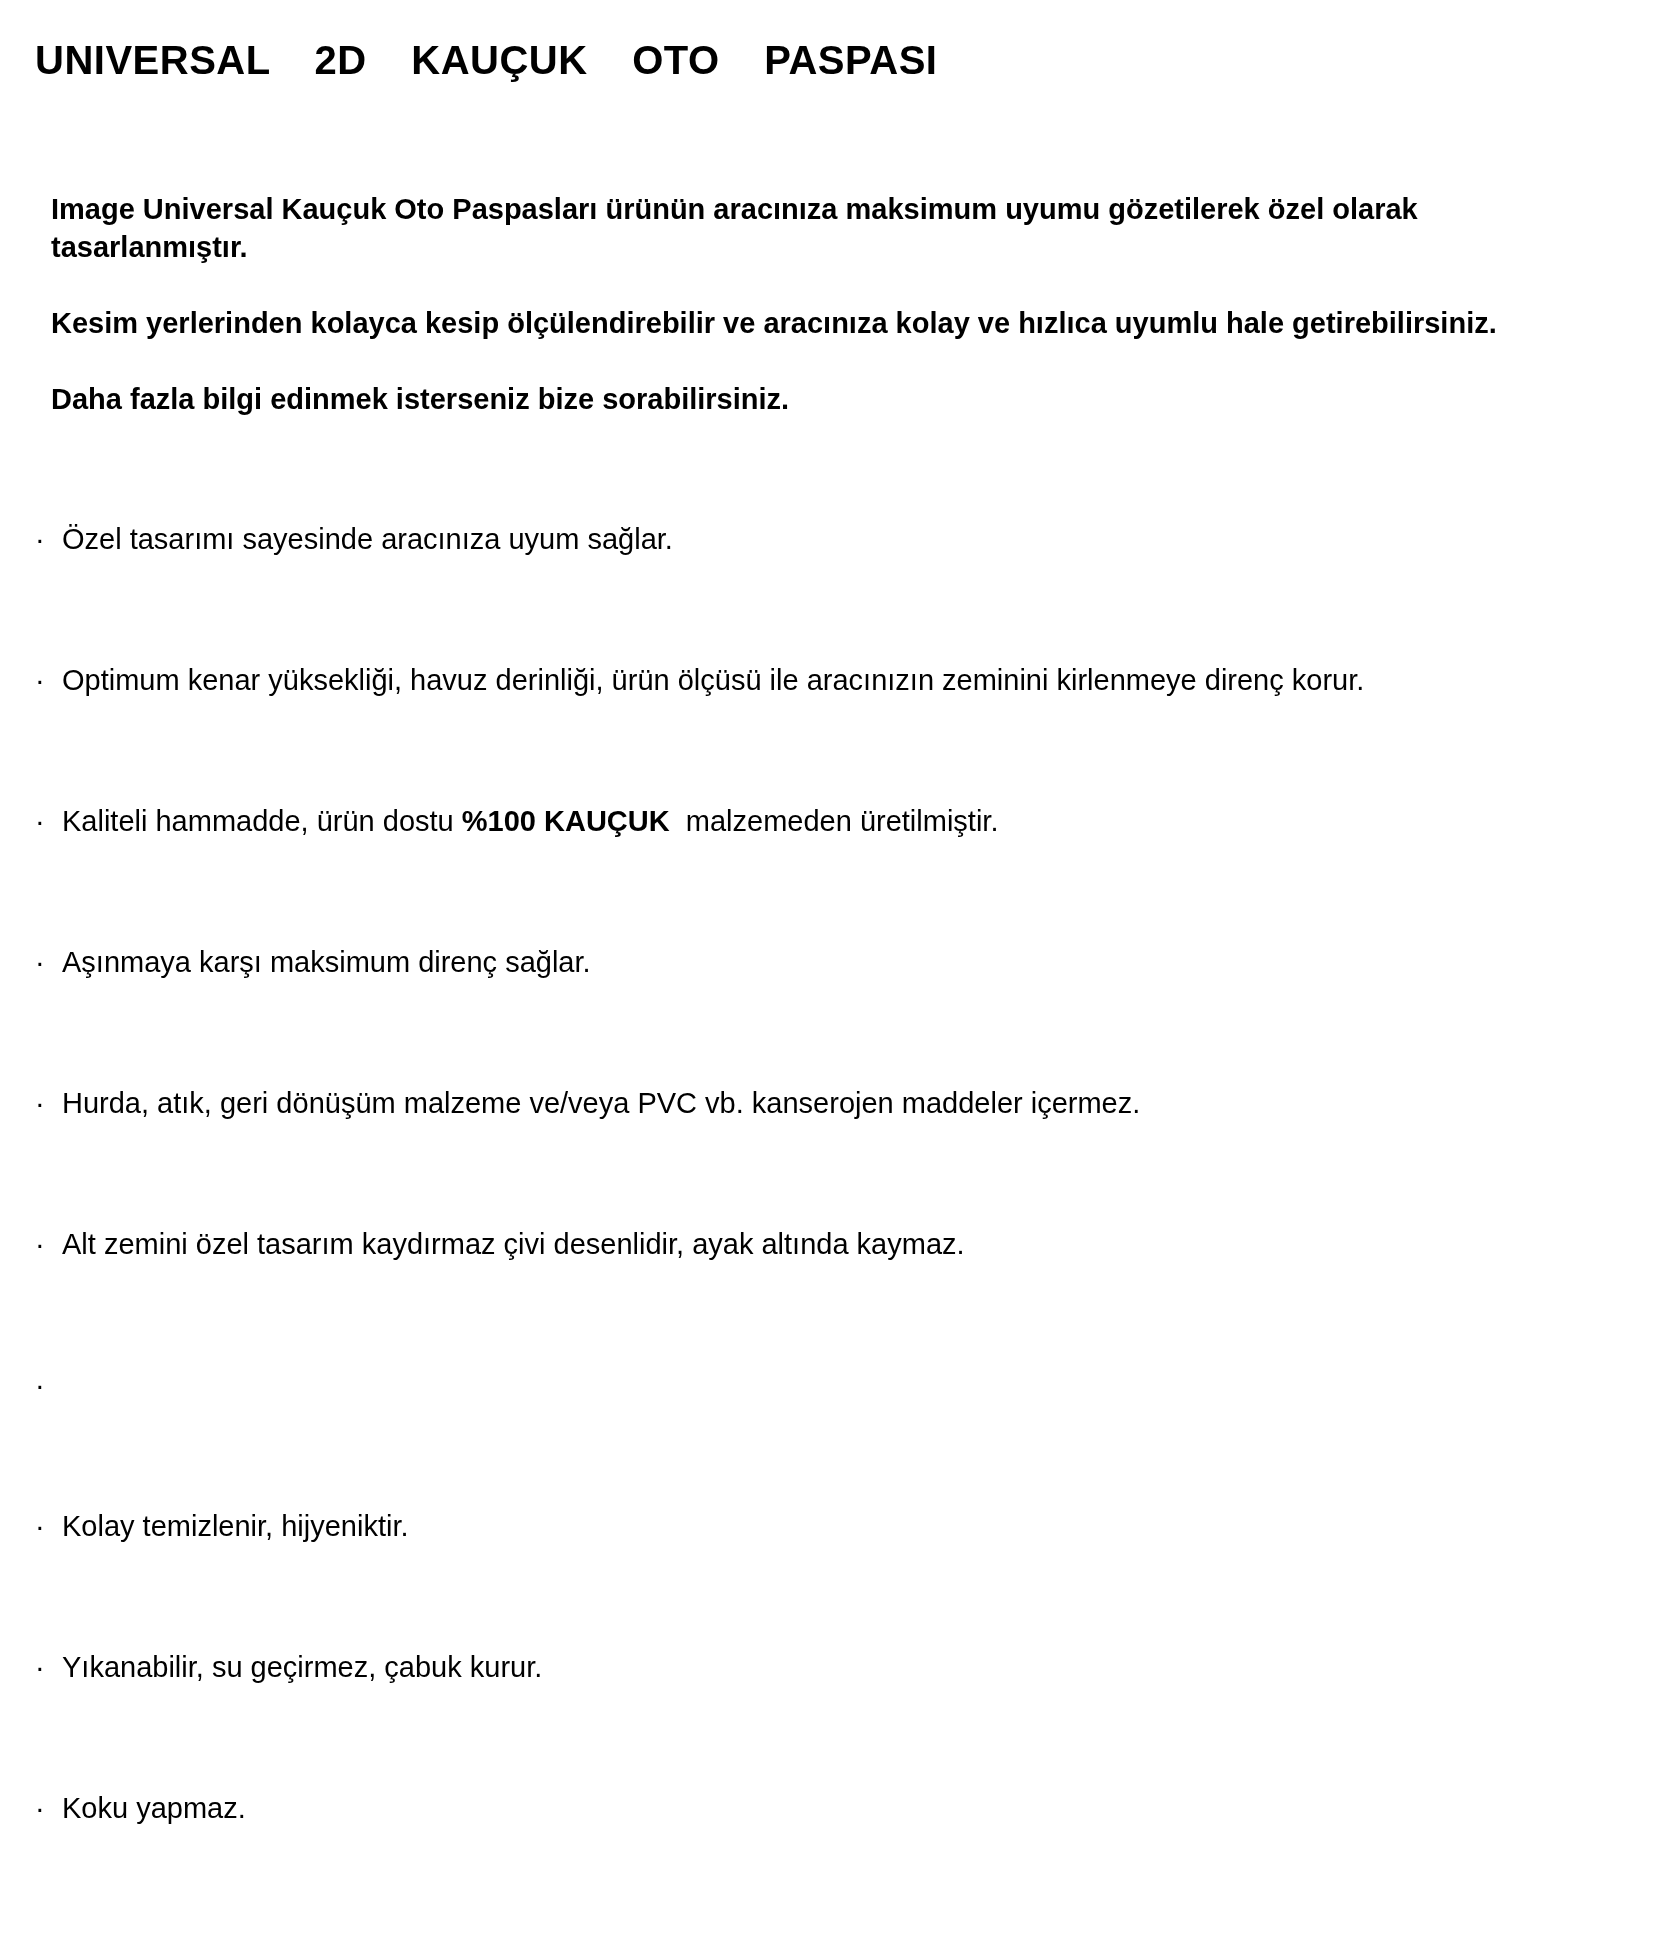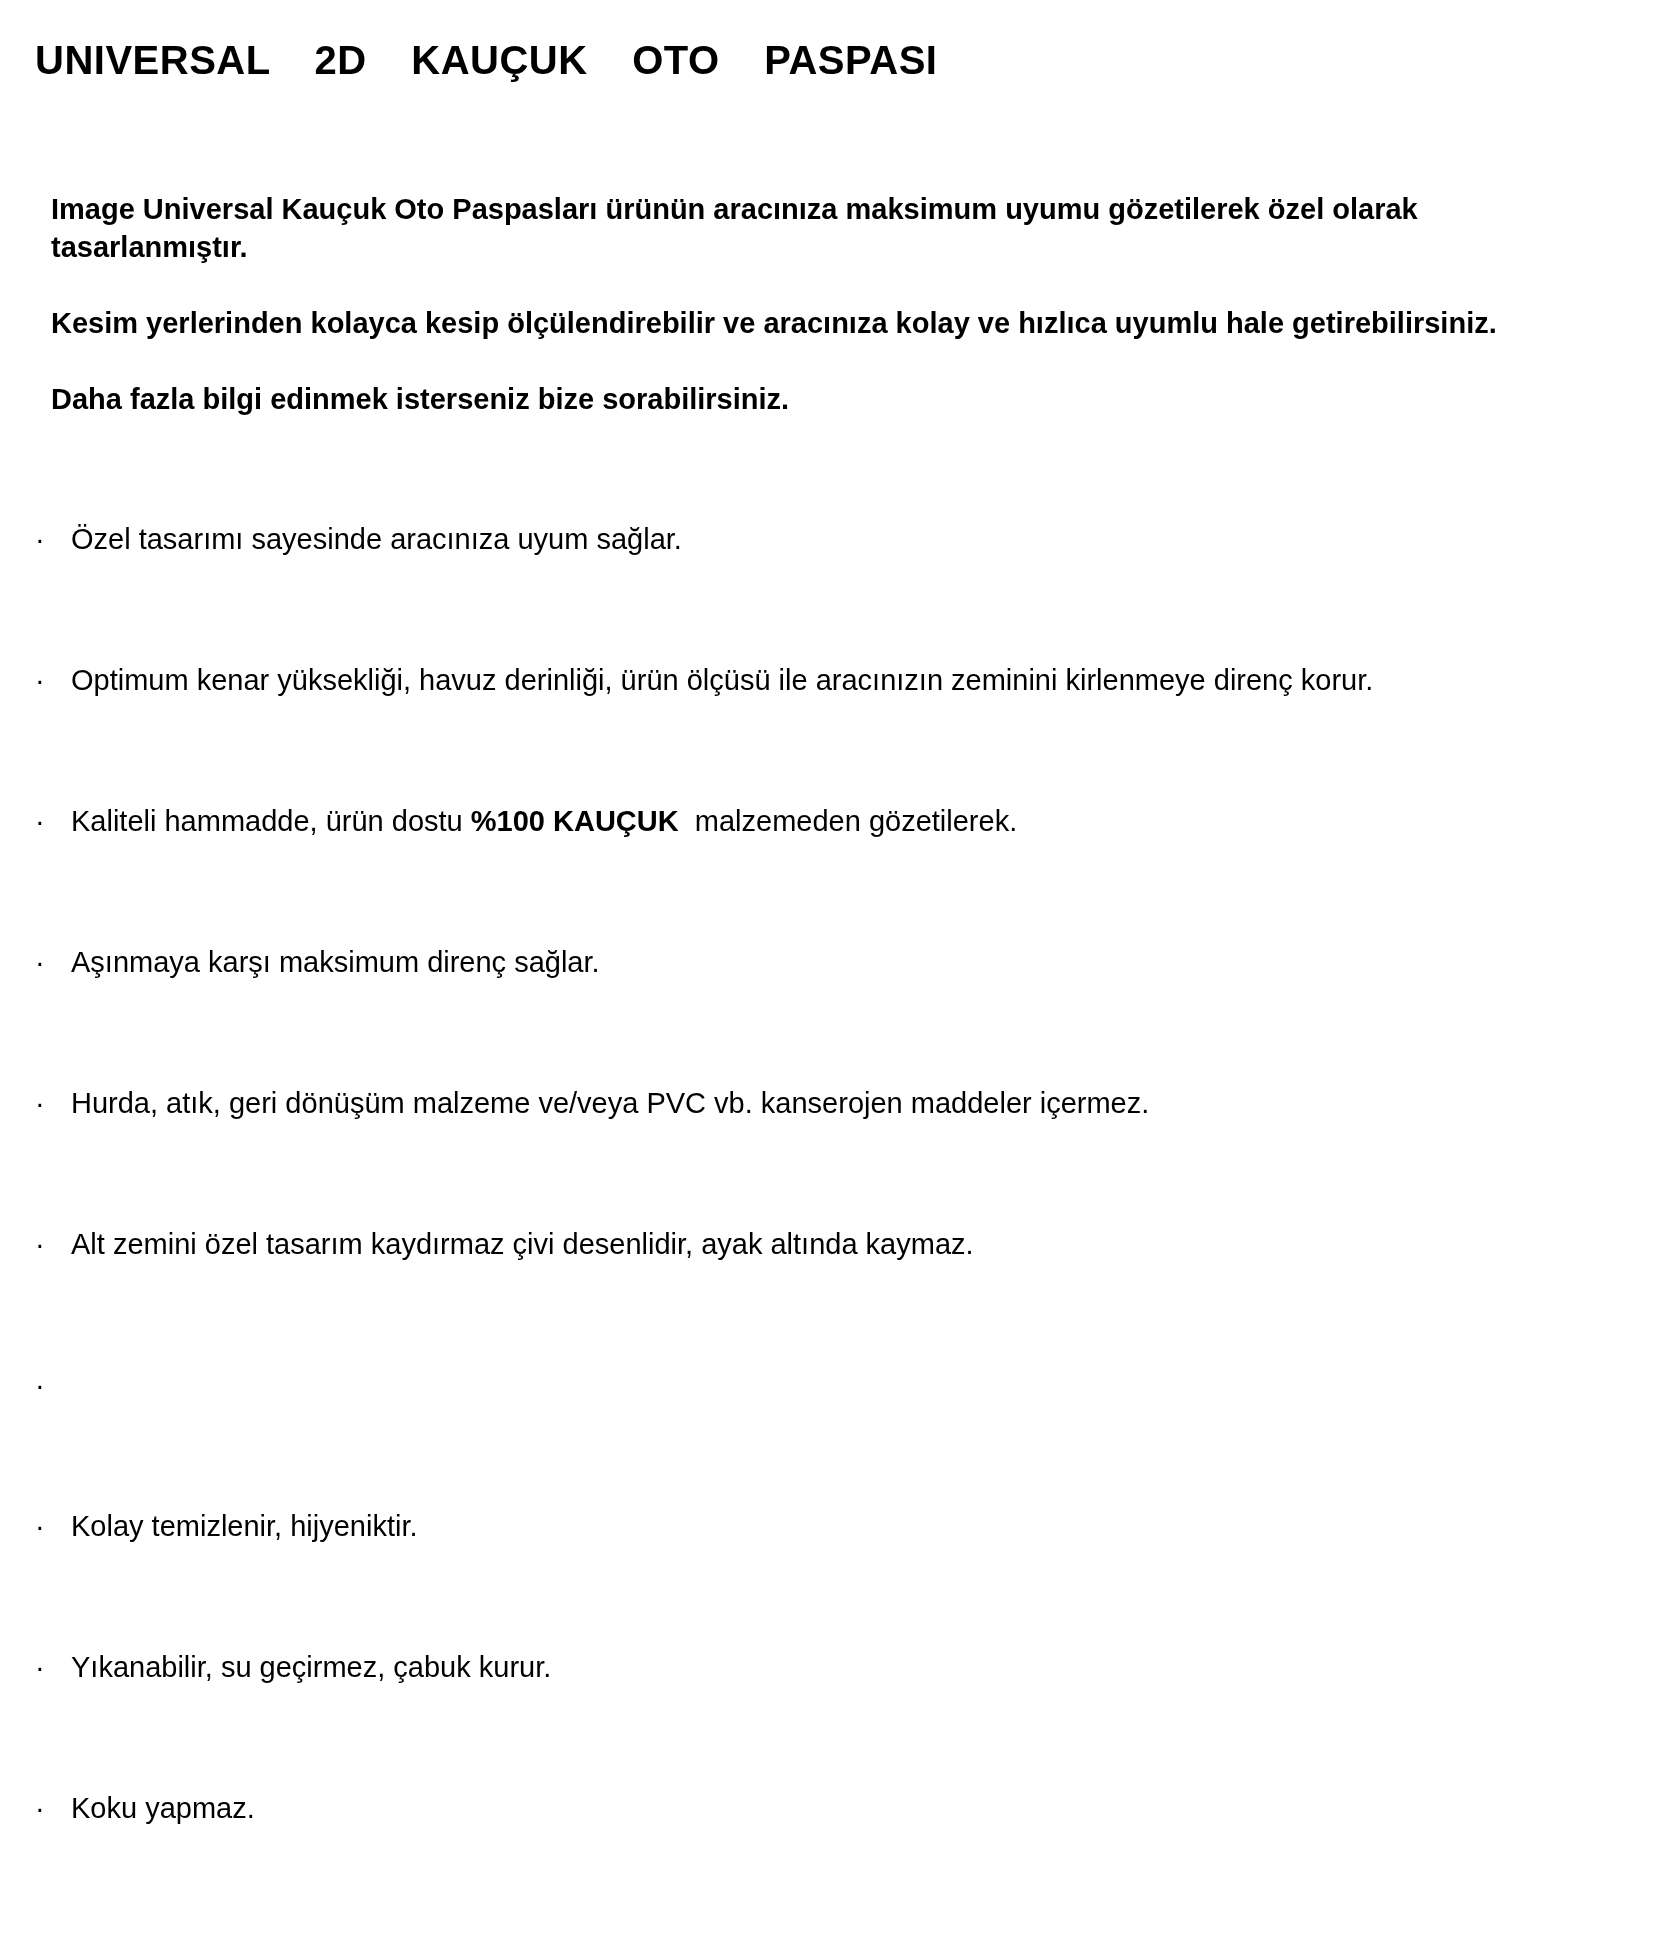--- a/index.html
+++ b/index.html
@@ -49,21 +49,20 @@
   }
   .bullet:last-child {
     margin-bottom: 0;
   }
   .dot {
     flex: 0 0 27px;
     width: 27px;
   }
   .btext {
     white-space: pre-wrap;
-    margin-left: 9px;
   }
   .btext b {
     font-weight: 700;
   }
 </style>
 </head>
 <body>
 
 <div class="page">
 
@@ -82,21 +81,21 @@
       <span class="btext">Özel tasarımı sayesinde aracınıza uyum sağlar.</span>
     </div>
 
     <div class="bullet">
       <span class="dot">·</span>
       <span class="btext">Optimum kenar yüksekliği, havuz derinliği, ürün ölçüsü ile aracınızın zeminini kirlenmeye direnç korur.</span>
     </div>
 
     <div class="bullet">
       <span class="dot">·</span>
-      <span class="btext"><span>Kaliteli hammadde, ürün dostu </span><b>%100 KAUÇUK</b><span>  malzemeden gözetilerek.</span></span>
+      <span class="btext"><span>Kaliteli hammadde, ürün dostu </span><b>%100 KAUÇUK</b><span>  malzemeden üretilmiştir.</span></span>
     </div>
 
     <div class="bullet">
       <span class="dot">·</span>
       <span class="btext">Aşınmaya karşı maksimum direnç sağlar.</span>
     </div>
 
     <div class="bullet">
       <span class="dot">·</span>
       <span class="btext">Hurda, atık, geri dönüşüm malzeme ve/veya PVC vb. kanserojen maddeler içermez.</span>

